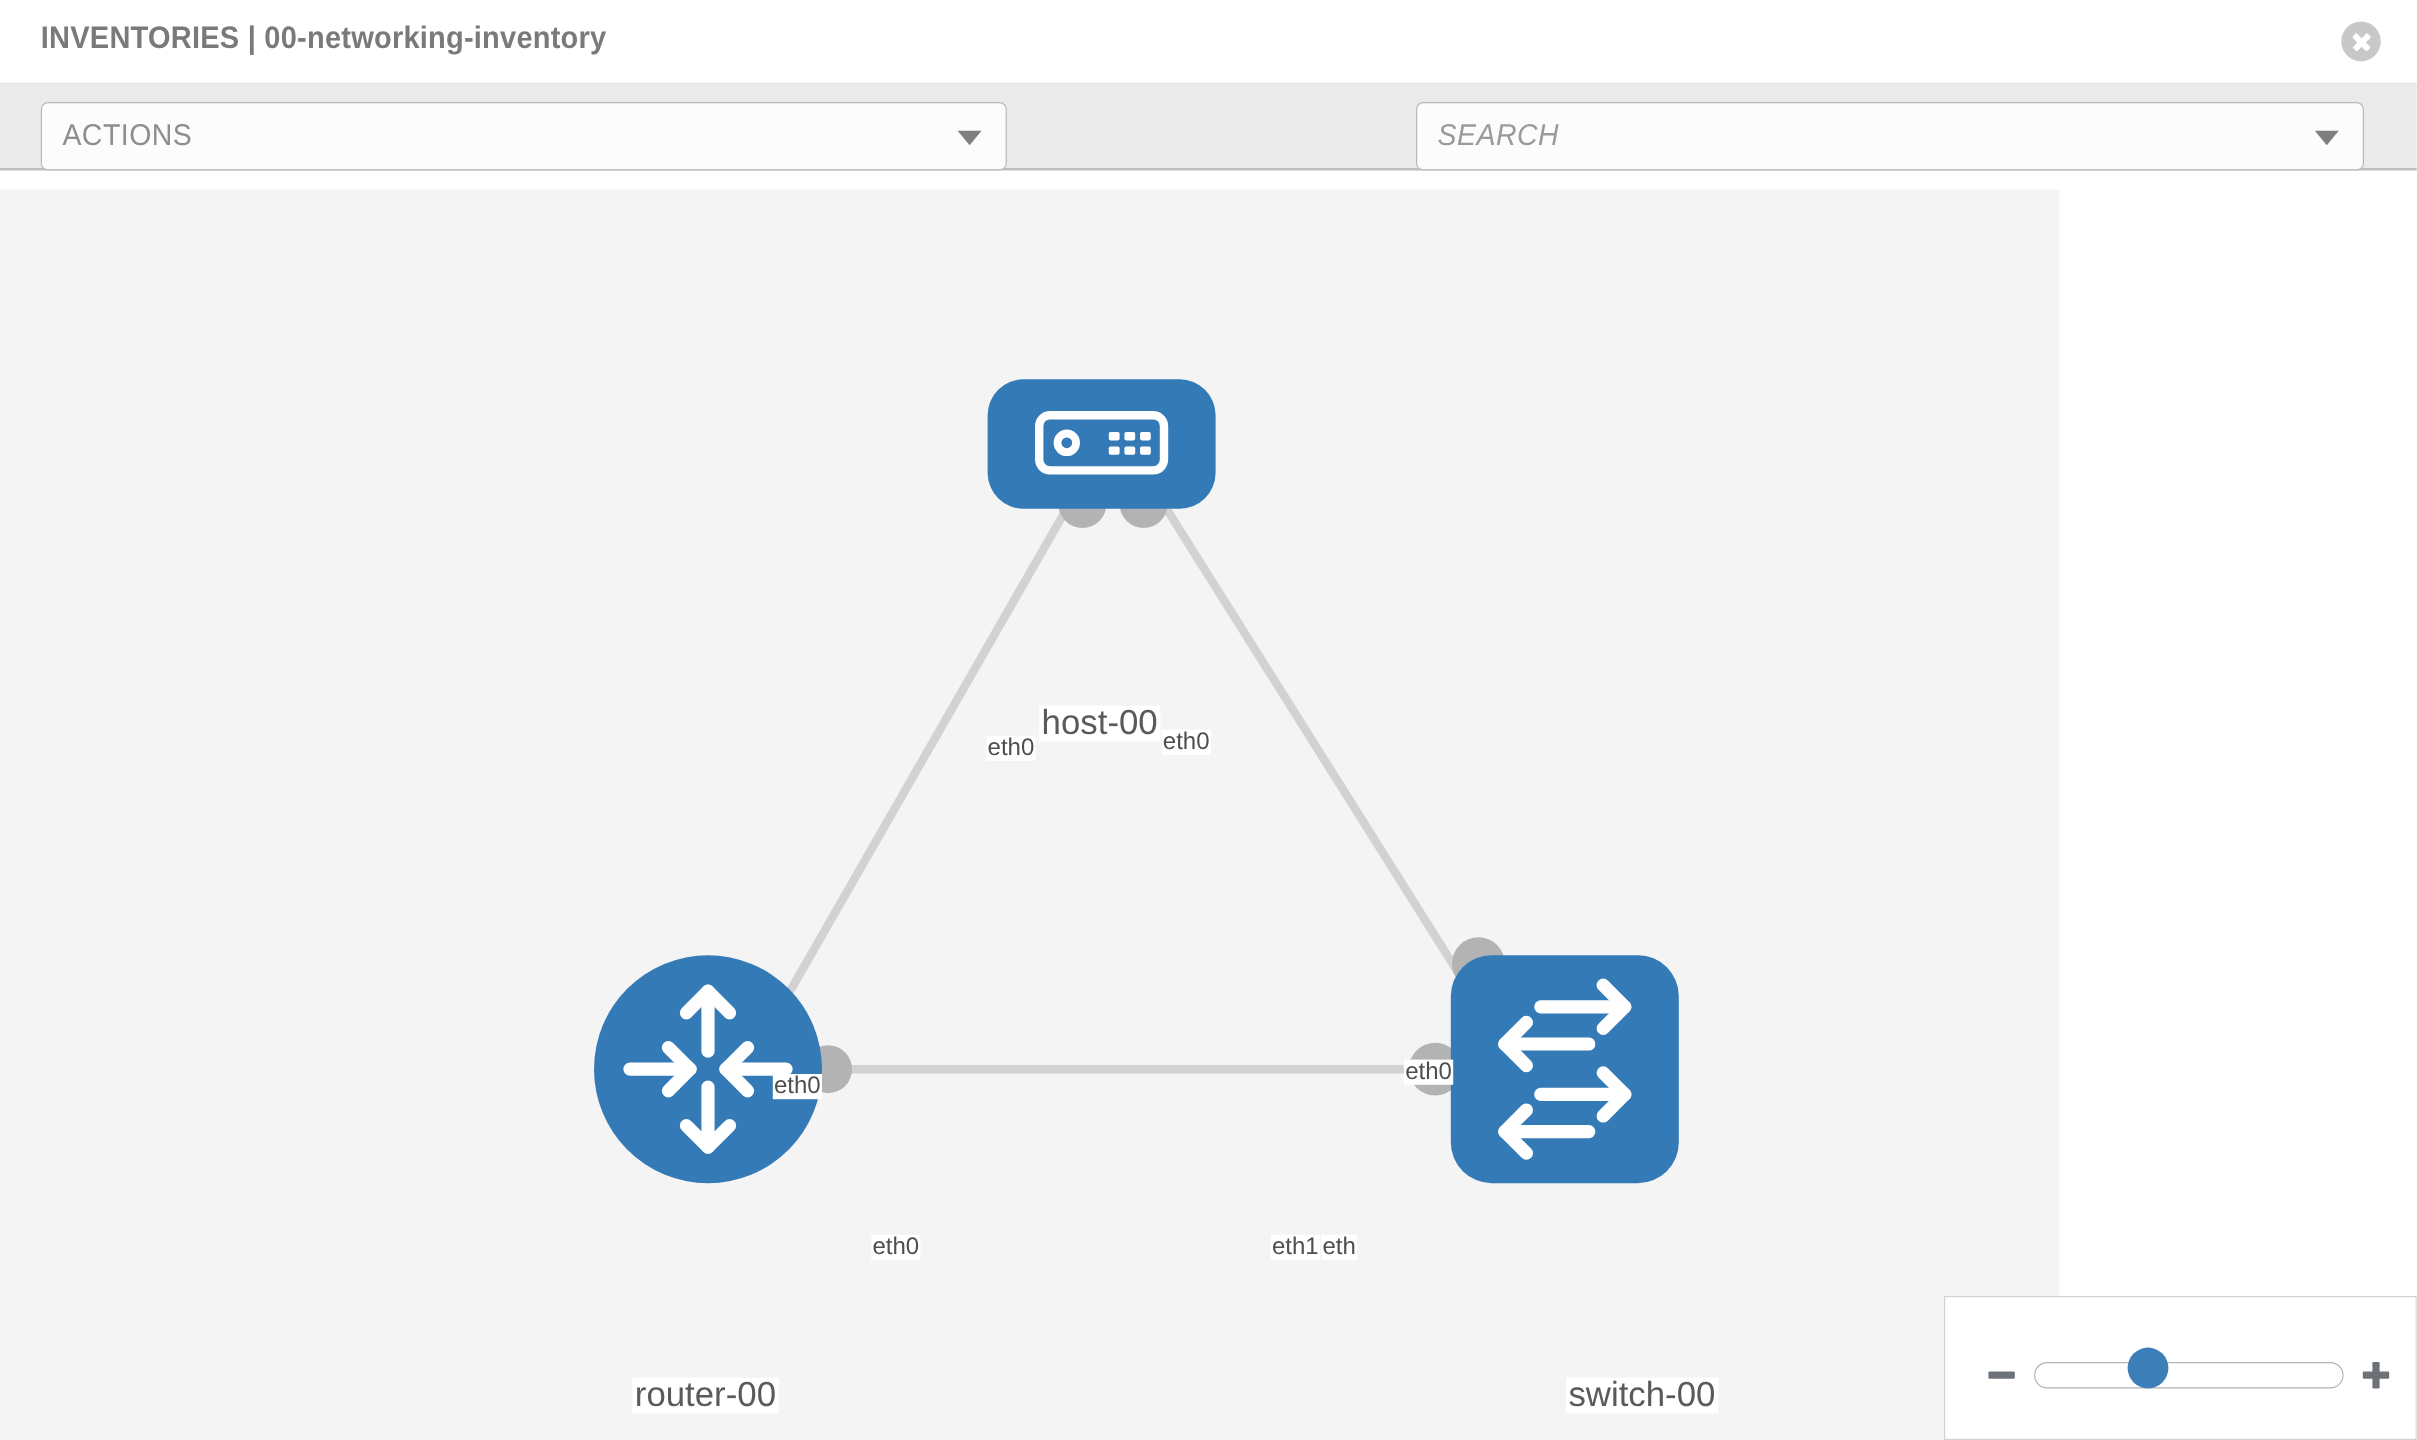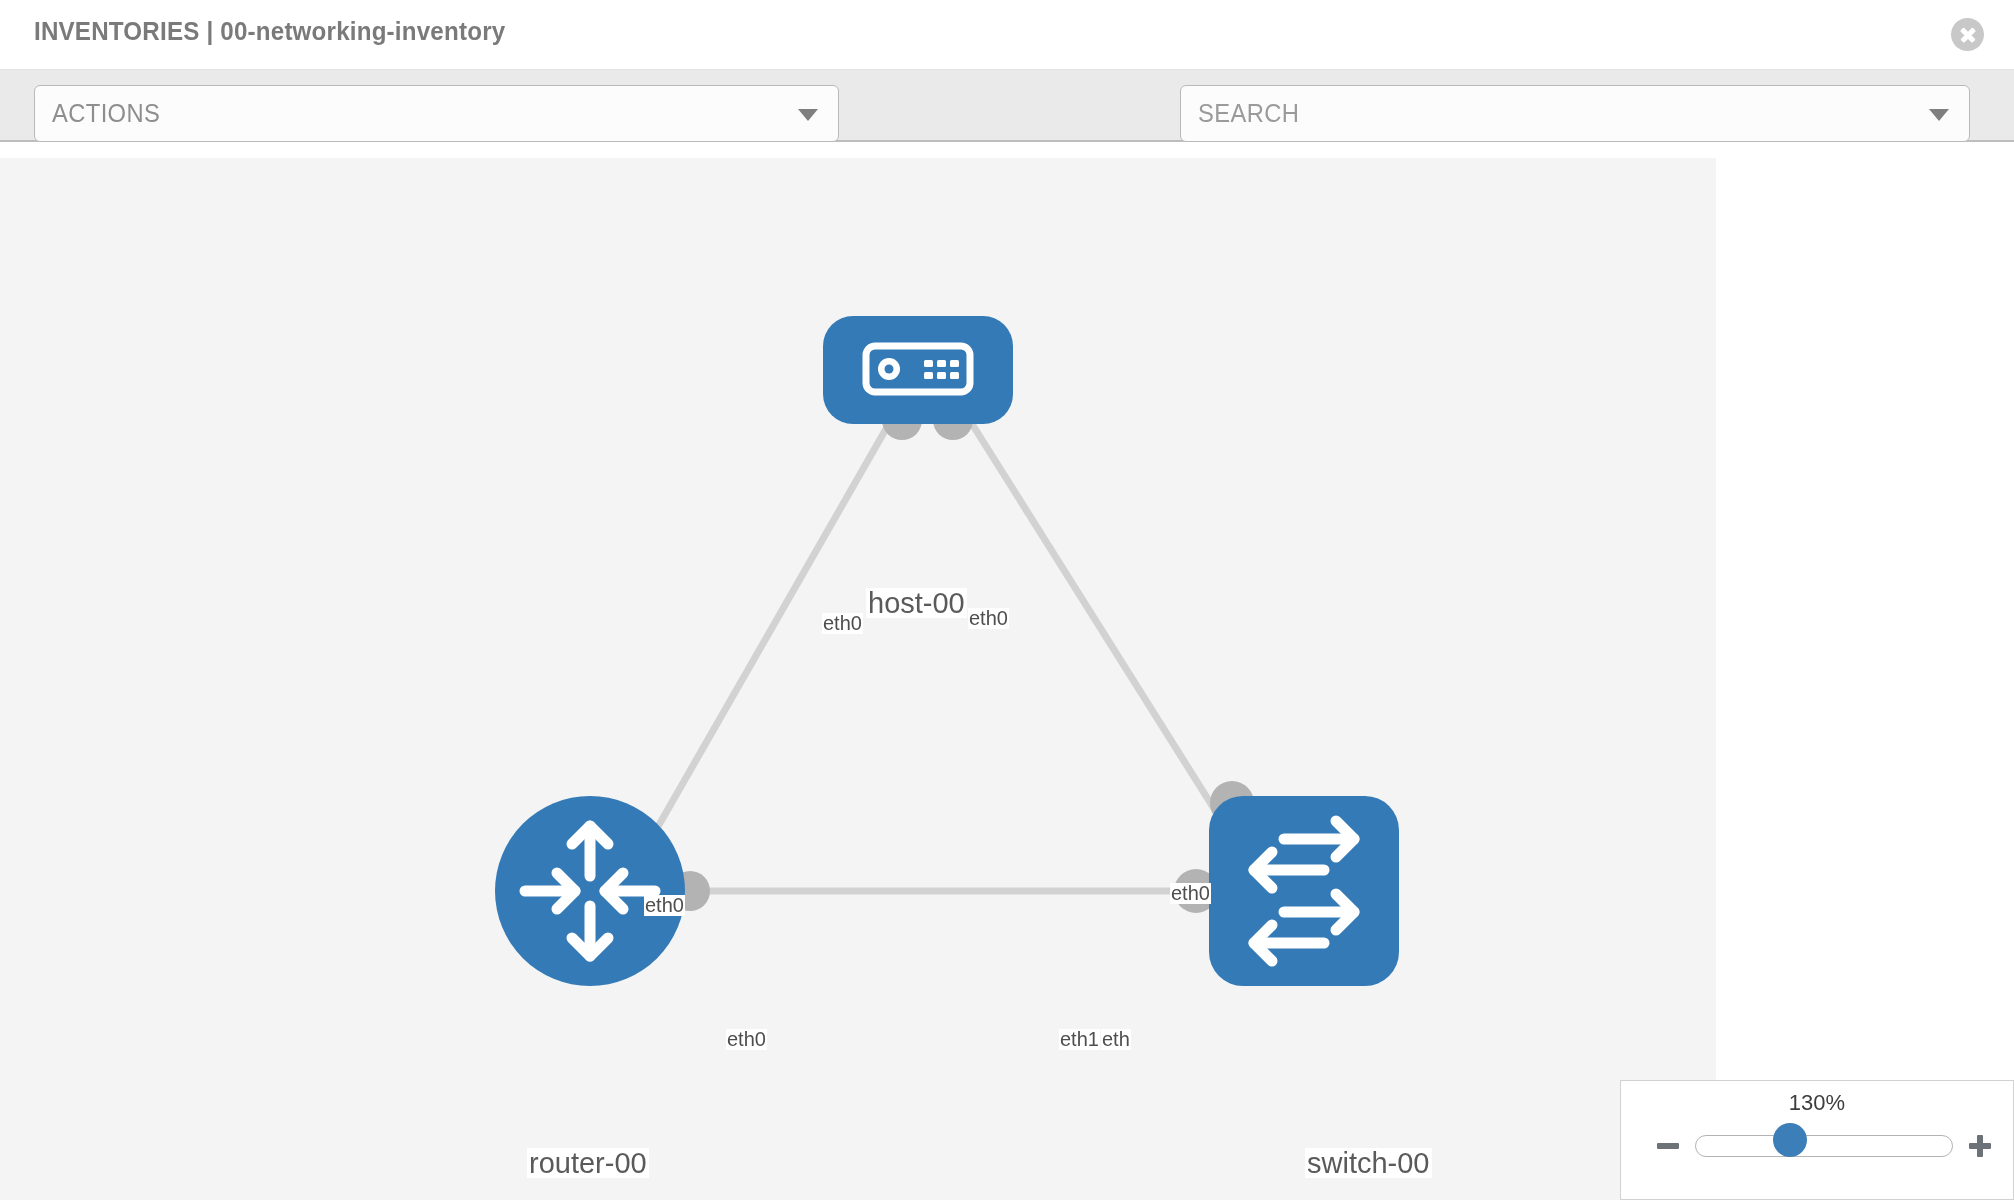--- a/index.html
+++ b/index.html
@@ -111,20 +111,21 @@
   #wrench-icon { left: 1040px; }
   #key-icon    { left: 1110px; }
 
   .search-box {
     position: absolute;
     left: 1180px; top: 15px;
     width: 790px; height: 57px;
     background: #fcfcfc;
     border: 1px solid #b9b9b9;
     border-radius: 6px;
+    font-style: italic;
   }
   .search-label {
     position: absolute;
     left: 17px; top: 13px;
     font-size: 25px;
     color: #9a9a9a;
     font-family: "Liberation Sans Narrow", "Liberation Sans", sans-serif;
     letter-spacing: 0.4px;
     transform: scaleX(0.95);
     transform-origin: left center;
@@ -343,20 +344,19 @@
     <span class="iface-label" style="left:1170px; top:725px;">eth0</span>
 
     <span class="iface-label" style="left:1101px; top:871px;">eth</span>
 
     <span class="iface-label" style="left:1059px; top:871px;">eth1</span>
 
     <span class="iface-label" style="left:726px; top:871px;">eth0</span>
   </div>
 
   <div class="zoom-panel">
-    <div class="zoom-value">130%</div>
     <div class="zoom-minus"></div>
     <div class="zoom-track"></div>
     <div class="zoom-thumb"></div>
     <div class="zoom-plus"></div>
   </div>
 
 </div>
 
 </body></html>

